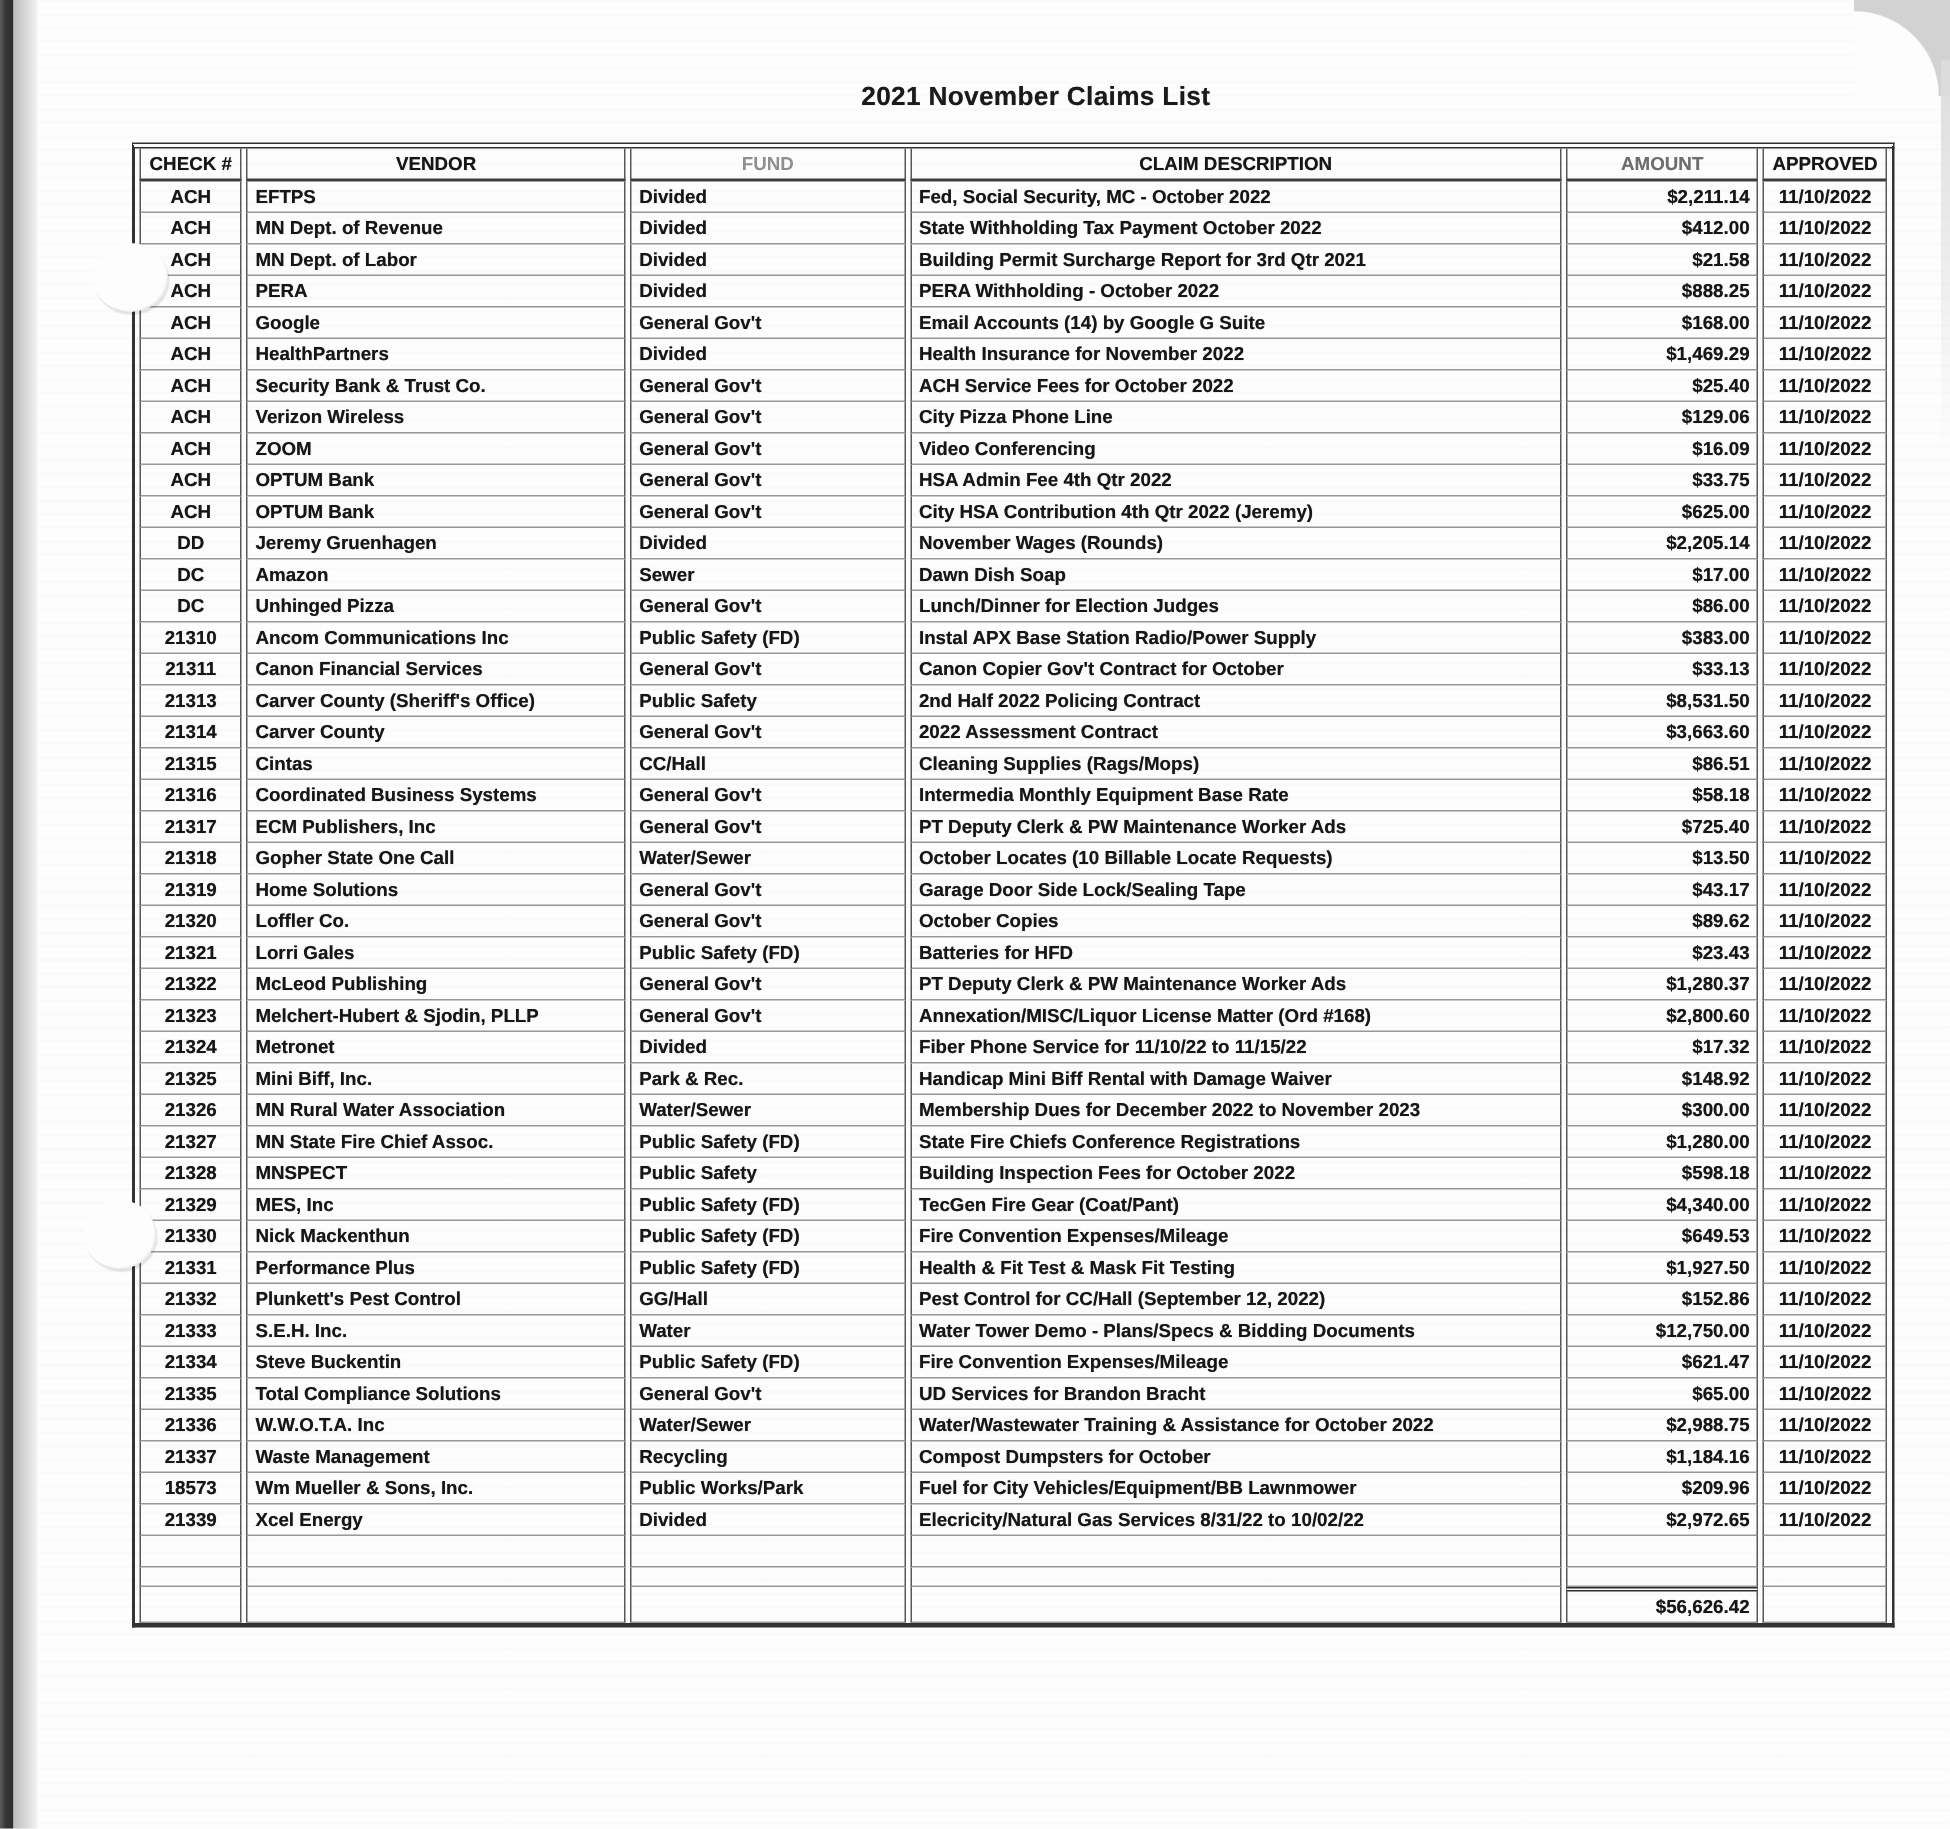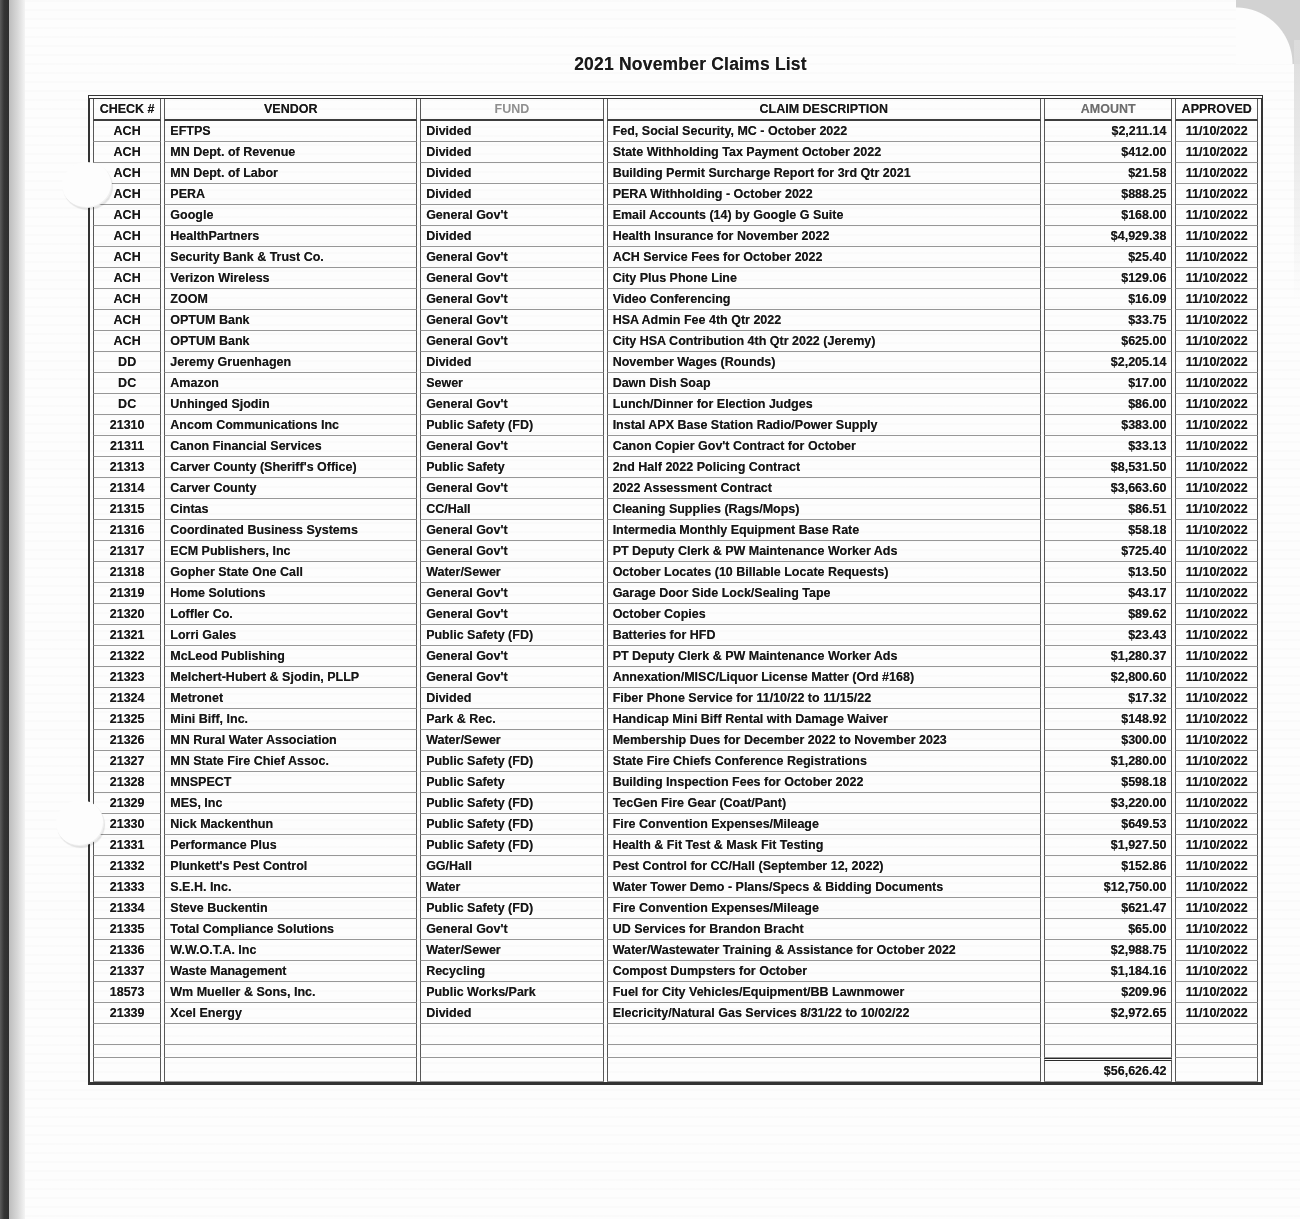--- a/index.html
+++ b/index.html
@@ -160,36 +160,36 @@
             <td class="c2">General Gov't</td>
             <td class="c3">Email Accounts (14) by Google G Suite</td>
             <td class="c4">$168.00</td>
             <td class="c5">11/10/2022</td>
           </tr>
           <tr>
             <td class="c0">ACH</td>
             <td class="c1">HealthPartners</td>
             <td class="c2">Divided</td>
             <td class="c3">Health Insurance for November 2022</td>
-            <td class="c4">$4,929.38</td>
+            <td class="c4">$1,469.29</td>
             <td class="c5">11/10/2022</td>
           </tr>
           <tr>
             <td class="c0">ACH</td>
             <td class="c1">Security Bank &amp; Trust Co.</td>
             <td class="c2">General Gov't</td>
             <td class="c3">ACH Service Fees for October 2022</td>
             <td class="c4">$25.40</td>
             <td class="c5">11/10/2022</td>
           </tr>
           <tr>
             <td class="c0">ACH</td>
             <td class="c1">Verizon Wireless</td>
             <td class="c2">General Gov't</td>
-            <td class="c3">City Plus Phone Line</td>
+            <td class="c3">City Pizza Phone Line</td>
             <td class="c4">$129.06</td>
             <td class="c5">11/10/2022</td>
           </tr>
           <tr>
             <td class="c0">ACH</td>
             <td class="c1">ZOOM</td>
             <td class="c2">General Gov't</td>
             <td class="c3">Video Conferencing</td>
             <td class="c4">$16.09</td>
             <td class="c5">11/10/2022</td>
@@ -221,21 +221,21 @@
           <tr>
             <td class="c0">DC</td>
             <td class="c1">Amazon</td>
             <td class="c2">Sewer</td>
             <td class="c3">Dawn Dish Soap</td>
             <td class="c4">$17.00</td>
             <td class="c5">11/10/2022</td>
           </tr>
           <tr>
             <td class="c0">DC</td>
-            <td class="c1">Unhinged Sjodin</td>
+            <td class="c1">Unhinged Pizza</td>
             <td class="c2">General Gov't</td>
             <td class="c3">Lunch/Dinner for Election Judges</td>
             <td class="c4">$86.00</td>
             <td class="c5">11/10/2022</td>
           </tr>
           <tr>
             <td class="c0">21310</td>
             <td class="c1">Ancom Communications Inc</td>
             <td class="c2">Public Safety (FD)</td>
             <td class="c3">Instal APX Base Station Radio/Power Supply</td>
@@ -376,21 +376,21 @@
             <td class="c2">Public Safety</td>
             <td class="c3">Building Inspection Fees for October 2022</td>
             <td class="c4">$598.18</td>
             <td class="c5">11/10/2022</td>
           </tr>
           <tr>
             <td class="c0">21329</td>
             <td class="c1">MES, Inc</td>
             <td class="c2">Public Safety (FD)</td>
             <td class="c3">TecGen Fire Gear (Coat/Pant)</td>
-            <td class="c4">$3,220.00</td>
+            <td class="c4">$4,340.00</td>
             <td class="c5">11/10/2022</td>
           </tr>
           <tr>
             <td class="c0">21330</td>
             <td class="c1">Nick Mackenthun</td>
             <td class="c2">Public Safety (FD)</td>
             <td class="c3">Fire Convention Expenses/Mileage</td>
             <td class="c4">$649.53</td>
             <td class="c5">11/10/2022</td>
           </tr>

